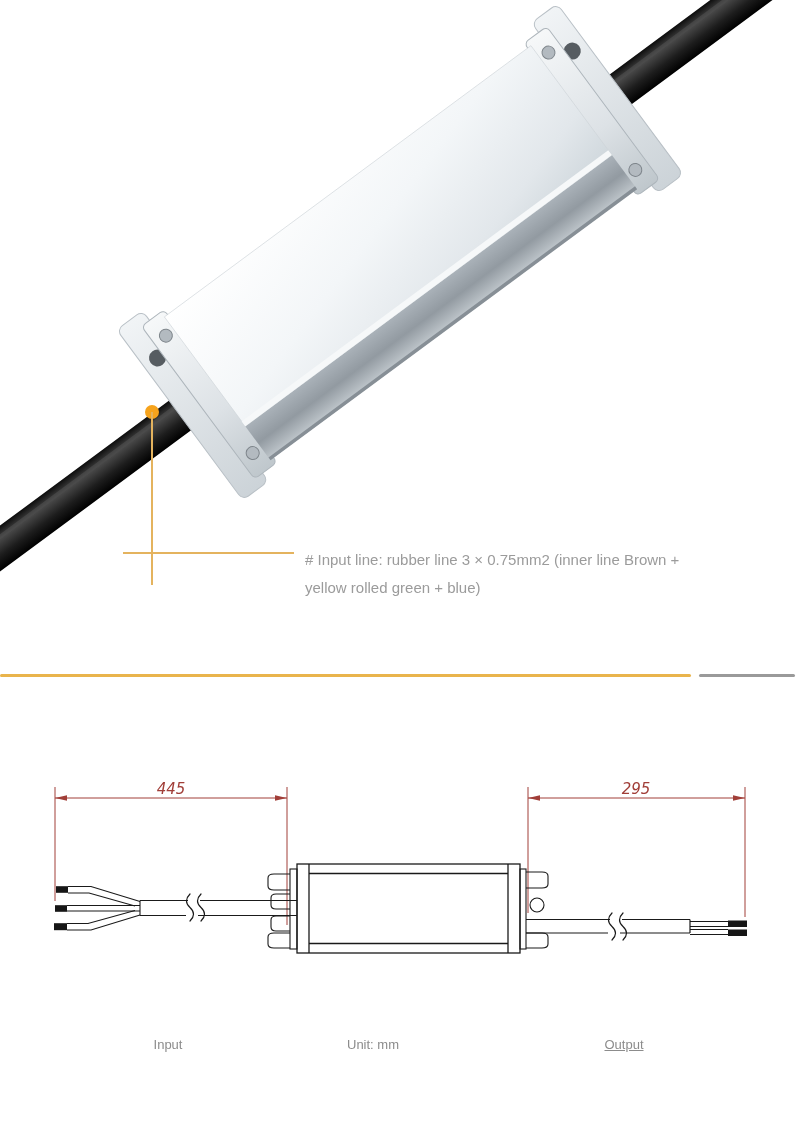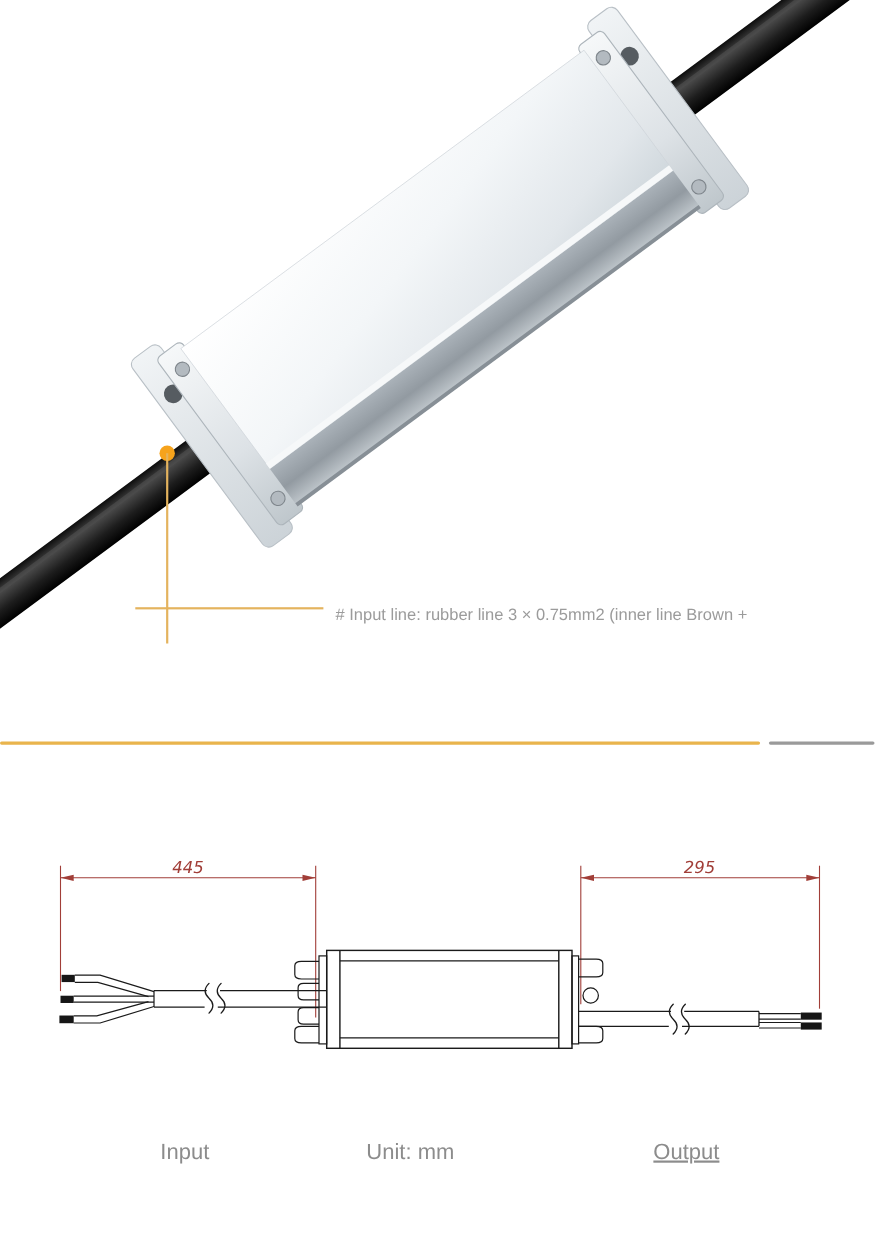--- a/index.html
+++ b/index.html
@@ -17,21 +17,21 @@
   
   .section-header{position:absolute;left:0;top:648px;width:800px;height:20px;}
   .rule-gold{position:absolute;left:0;top:674px;width:691px;height:3px;background:#E9B44C;
              border-radius:2px;}
   .rule-gray{position:absolute;left:699px;top:674px;width:96px;height:3px;background:#9A9A9A;
              border-radius:2px;}
   
   .drawing{position:absolute;left:0;top:770px;}
   .dim-text{font-family:"DejaVu Sans",sans-serif;font-style:italic;font-size:15px;}
   
-  .dlabel{position:absolute;top:1037px;transform:translateX(-50%);font-size:20px;
+  .dlabel{position:absolute;top:1037px;transform:translateX(-50%);font-size:13px;
           color:#8C8C8C;white-space:nowrap;}
   .dlabel.input{left:168px;}
   .dlabel.unit{left:373px;}
   .dlabel.output{left:624px;text-decoration:underline;}
 </style>
 </head>
 <body>
 
 <div class="page">
 
@@ -88,20 +88,21 @@
           <circle cx="638" cy="180" r="6.5"></circle>
           <circle cx="638" cy="326" r="6.5"></circle>
         </g>
       </g>
     </svg>
     <div class="co-dot"></div>
     <div class="co-vline"></div>
     <div class="co-hline"></div>
     <div class="annotation">
       <div># Input line: rubber line 3 × 0.75mm2 (inner line Brown +</div>
+      <div>yellow rolled green + blue)</div>
     </div>
   </div>
 
   <div class="section-header">
     
     
   </div>
   <div class="rule-gold"></div>
   <div class="rule-gray"></div>
 

